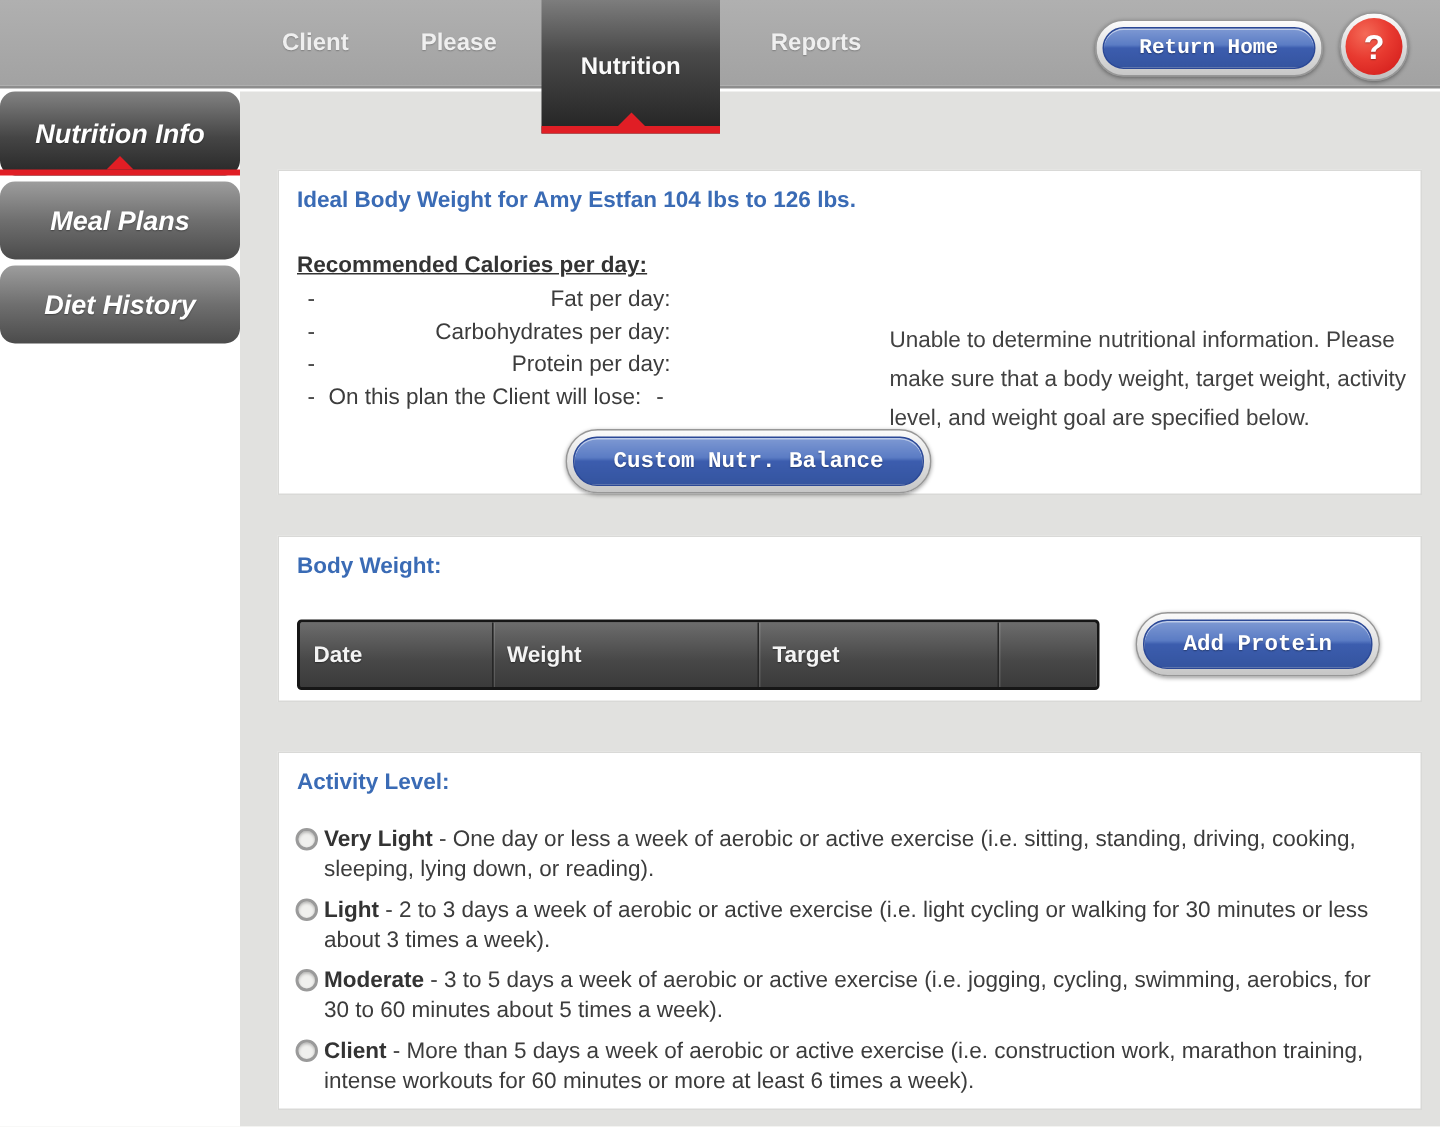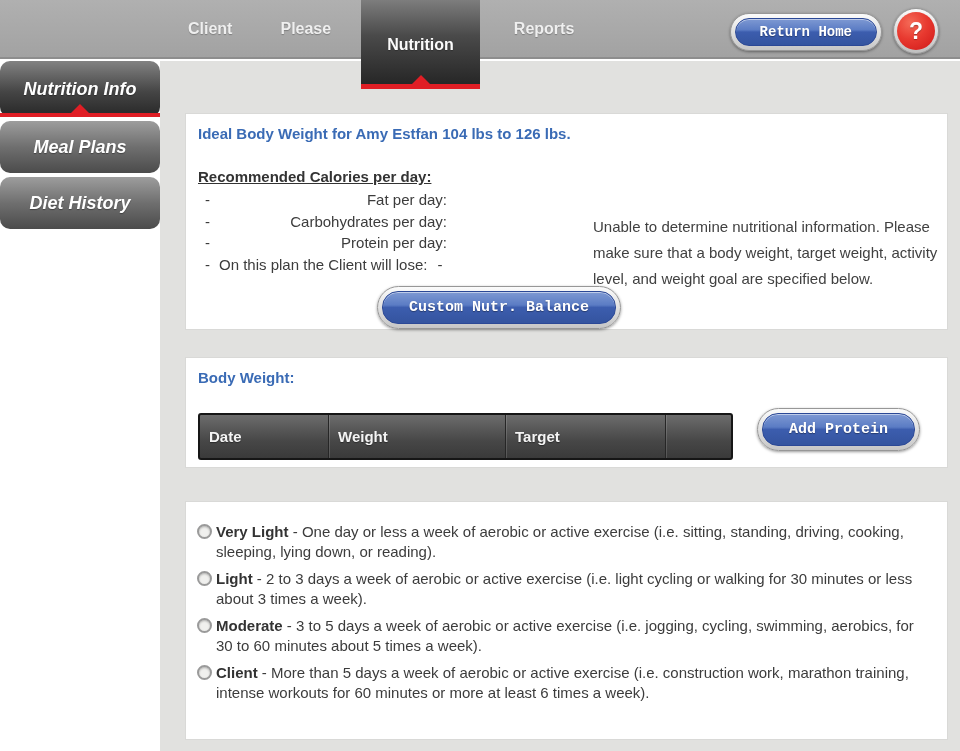--- a/index.html
+++ b/index.html
@@ -171,20 +171,21 @@
         <div class="wt-col c2">Weight</div>
         <div class="wt-col c3">Target</div>
         <div class="wt-col c4"></div>
       </div>
       <div class="silver-pill add-weight-wrap">
         <span class="btn-blue add-weight-btn">Add Protein</span>
       </div>
     </div>
 
     <div class="panel panel-activity">
+      <div class="panel-title">Activity Level:</div>
       <div class="options">
 
         <div class="option">
           <div class="radio"></div>
           <div class="opt-text">
             <b>Very Light</b><span> - </span><span>One day or less a week of aerobic or active exercise (i.e. sitting, standing, driving, cooking, sleeping, lying down, or reading).</span>
           </div>
         </div>
 
         <div class="option">

